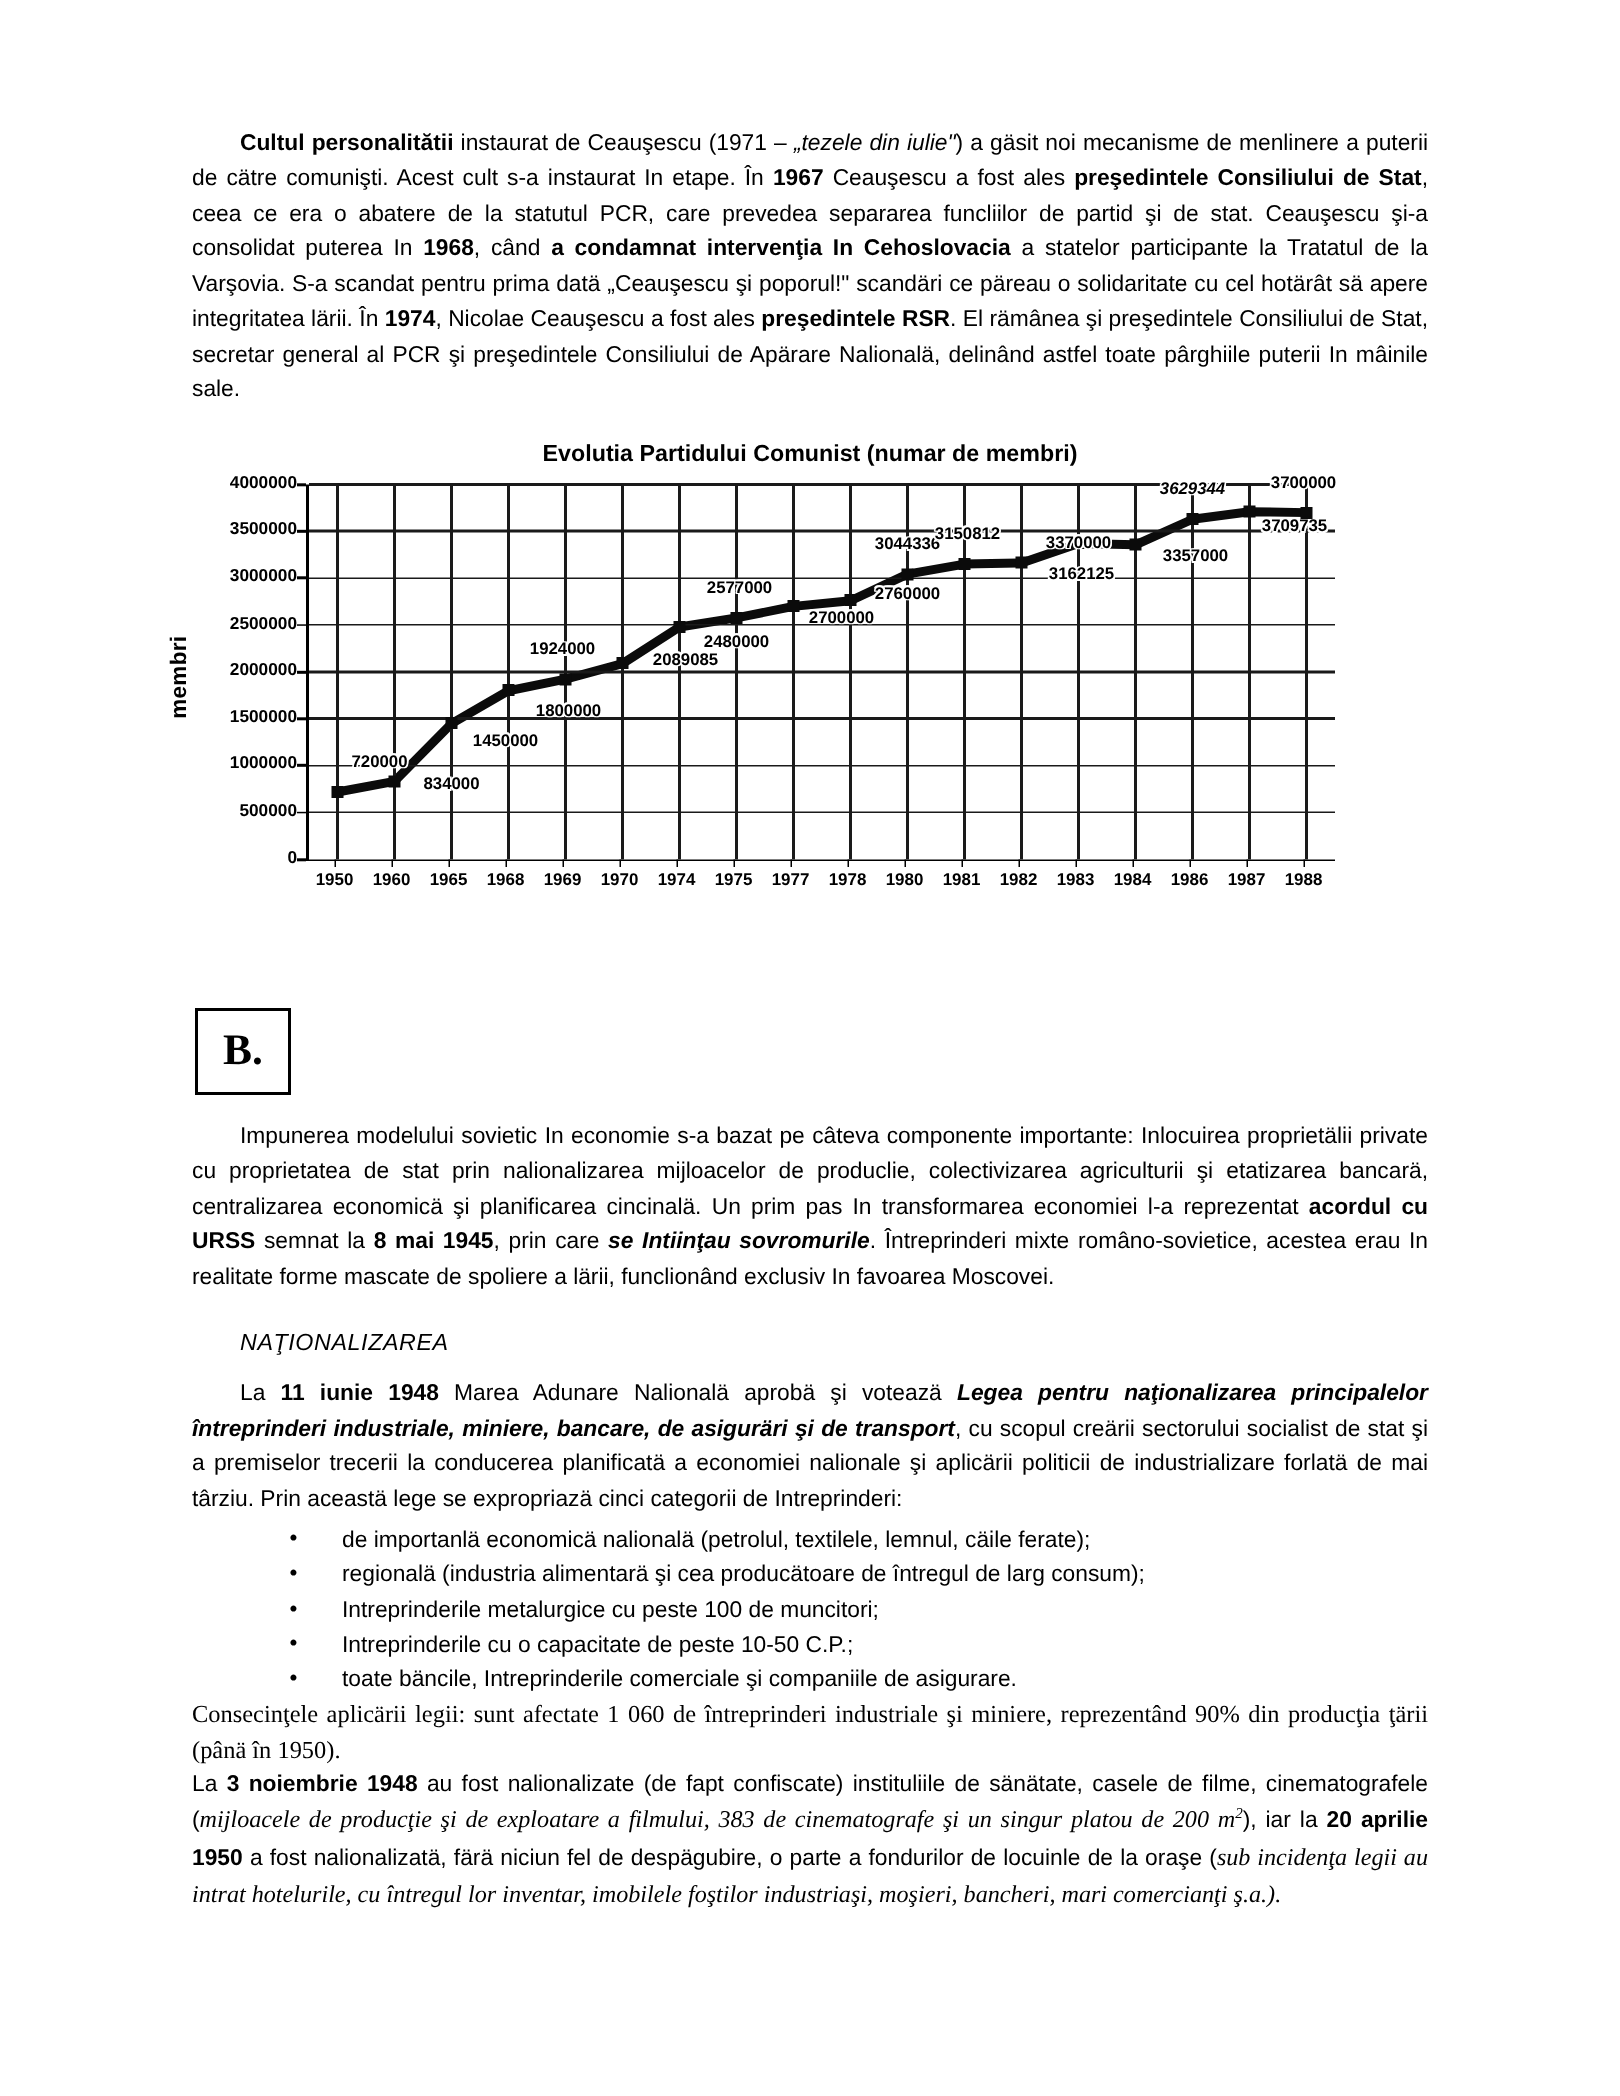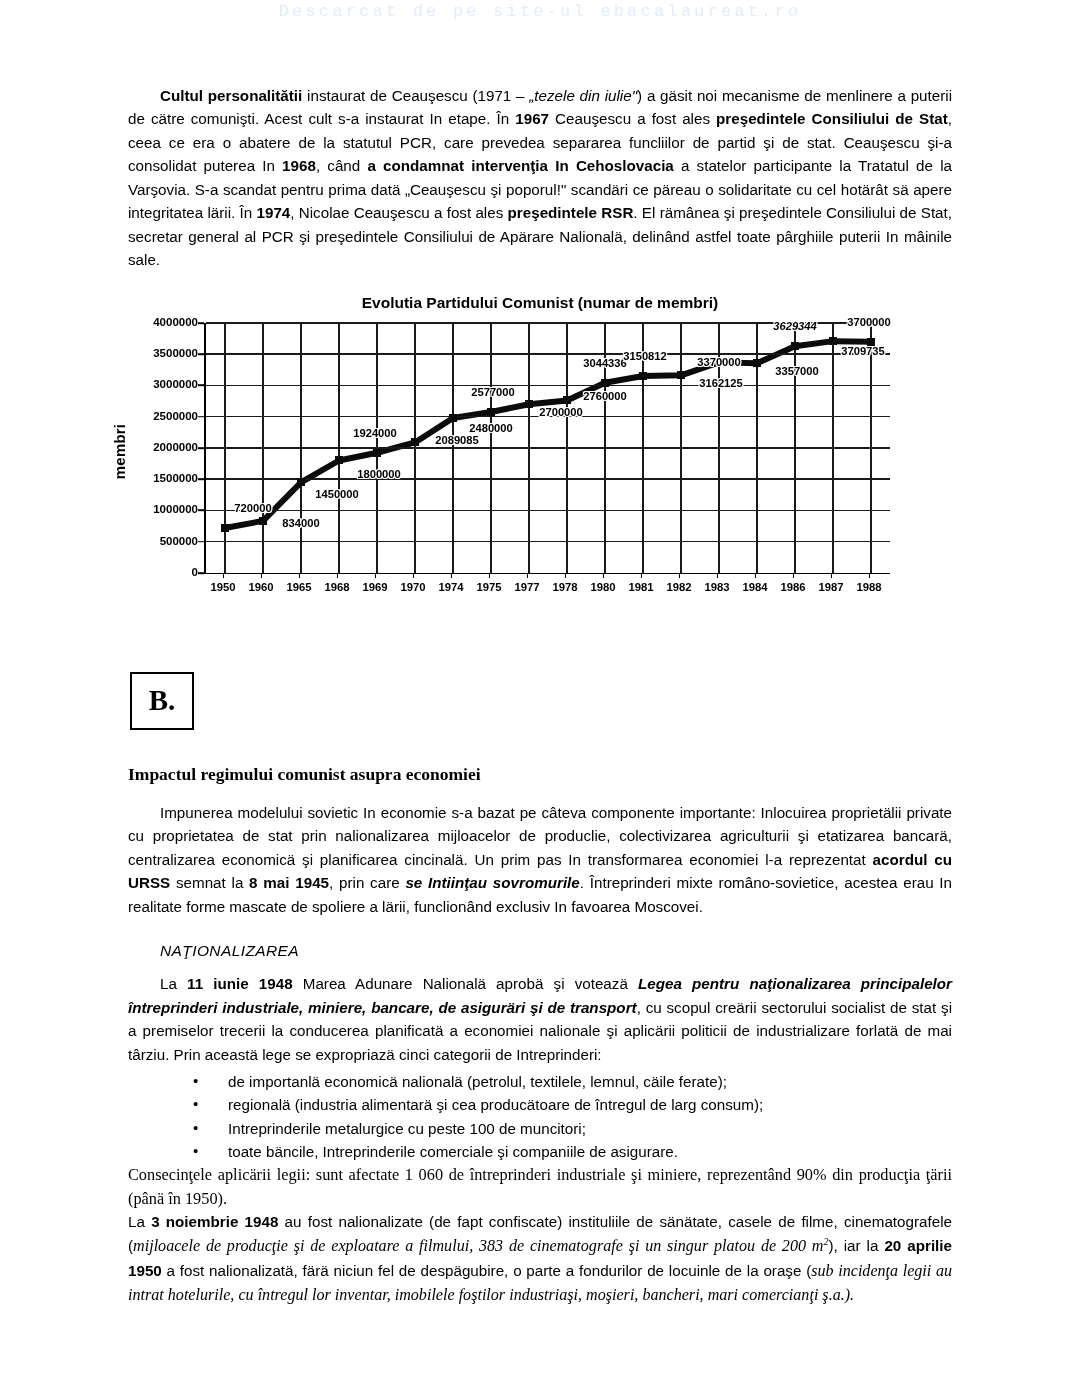--- a/index.html
+++ b/index.html
@@ -136,21 +136,20 @@
     font-family:"Liberation Serif", serif;font-size:15.5px;
   }
   .spacer12{height:12px;}
   .spacer16{height:16px;}
 </style>
 </head>
 <body>
 
 <div class="page">
 
-  <div class="watermark">Descarcat de pe site-ul ebacalaureat.ro</div>
 
   <div class="content">
 
     <p class="body" id="p1"><b>Cultul personalit</b><b>ă</b><b>tii</b><span> instaurat de Ceauşescu (1971 – </span><i>„tezele din iulie"</i><span>) a gäsit noi mecanisme de menlinere a puterii de cätre comunişti. Acest cult s-a instaurat In etape. În </span><b>1967</b><span> Ceauşescu a fost ales </span><b>preşedintele Consiliului de Stat</b><span>, ceea ce era o abatere de la statutul PCR, care prevedea separarea funcliilor de partid şi de stat. Ceauşescu şi-a consolidat puterea In </span><b>1968</b><span>, când </span><b>a condamnat intervenţia In Cehoslovacia</b><span> a statelor participante la Tratatul de la Varşovia. S-a scandat pentru prima datä „Ceauşescu şi poporul!" scandäri ce päreau o solidaritate cu cel hotärât sä apere integritatea lärii. În </span><b>1974</b><span>, Nicolae Ceauşescu a fost ales </span><b>preşedintele RSR</b><span>. El rämânea şi preşedintele Consiliului de Stat, secretar general al PCR şi preşedintele Consiliului de Apärare Nalionalä, delinând astfel toate pârghiile puterii In mâinile sale.</span></p>
 
     <div class="chart-wrap">
       <p class="chart-title">Evolutia Partidului Comunist (numar de membri)</p>
       <div class="chart-box" id="chart-box">
         <div class="yaxis-title">membri</div>
         <div class="ytick-col" id="ytick-col">
@@ -278,34 +277,34 @@
             <div class="xtick-mark" style="left: 741px;"></div>
             <div class="xlabel" style="left: 741px;">1988</div>
           </div>
       </div>
     </div>
 
     <div class="sectionB">
       <div class="letterbox">B.</div>
     </div>
 
-    <h3 class="sub">Impactul regimului comunist asupra economiei</h3>
 
     <div class="spacer16"></div>
     <p class="body" id="p-econ"><span>Impunerea modelului sovietic In economie s-a bazat pe câteva componente importante: Inlocuirea proprietälii private cu proprietatea de stat prin nalionalizarea mijloacelor de produclie, colectivizarea agriculturii şi etatizarea bancarä, centralizarea economicä şi planificarea cincinalä. Un prim pas In transformarea economiei l-a reprezentat </span><b>acordul cu URSS</b><span> semnat la </span><b>8 mai 1945</b><span>, prin care </span><span class="bi">se Intiinţau sovromurile</span><span>. Întreprinderi mixte româno-sovietice, acestea erau In realitate forme mascate de spoliere a lärii, funclionând exclusiv In favoarea Moscovei.</span></p>
 
     <h4 class="allcapsitalic">NAŢIONALIZAREA</h4>
 
     <div class="spacer12"></div>
     <p class="body" id="p-nat"><span>La </span><b>11 iunie 1948</b><span> Marea Adunare Nalionalä aprobä şi voteazä </span><span class="bi">Legea pentru naţionalizarea principalelor întreprinderi industriale, miniere, bancare, de asiguräri şi de transport</span><span>, cu scopul creärii sectorului socialist de stat şi a premiselor trecerii la conducerea planificatä a economiei nalionale şi aplicärii politicii de industrializare forlatä de mai târziu. Prin aceastä lege se expropriazä cinci categorii de Intreprinderi:</span></p>
 
     <ul class="bullets" id="bullet-list">
         <li>de importanlä economicä nalionalä (petrolul, textilele, lemnul, cäile ferate);</li>
         <li>regionalä (industria alimentarä şi cea producätoare de întregul de larg consum);</li>
         <li>Intreprinderile metalurgice cu peste 100 de muncitori;</li>
+        <li>Intreprinderile cu o capacitate de peste 10-50 C.P.;</li>
         <li>toate bäncile, Intreprinderile comerciale şi companiile de asigurare.</li>
       </ul>
 
     <p class="serif" id="p-consec">Consecinţele aplicärii legii: sunt afectate 1 060 de întreprinderi industriale şi miniere, reprezentând 90% din producţia ţärii (pânä în 1950).</p>
 
     <p class="mix" id="p-last"><span>La </span><b>3 noiembrie 1948</b><span> au fost nalionalizate (de fapt confiscate) instituliile de sänätate, casele de filme, cinematografele (</span><i style="font-family: &quot;Liberation Serif&quot;, serif; font-size: 16.1px;">mijloacele de producţie şi de exploatare a filmului, 383 de cinematografe şi un singur platou de 200 m</i><sup style="font-family: &quot;Liberation Serif&quot;, serif; font-style: italic;">2</sup><span>), iar la </span><b>20 aprilie 1950</b><span> a fost nalionalizatä, färä  niciun fel de despägubire,   o parte a fondurilor de locuinle de la oraşe (</span><i style="font-family: &quot;Liberation Serif&quot;, serif; font-size: 16.1px;">sub incidenţa legii au intrat hotelurile, cu întregul lor inventar, imobilele foştilor industriaşi, moşieri, bancheri, mari comercianţi ş.a.).</i></p>
 
   </div>
 
 

